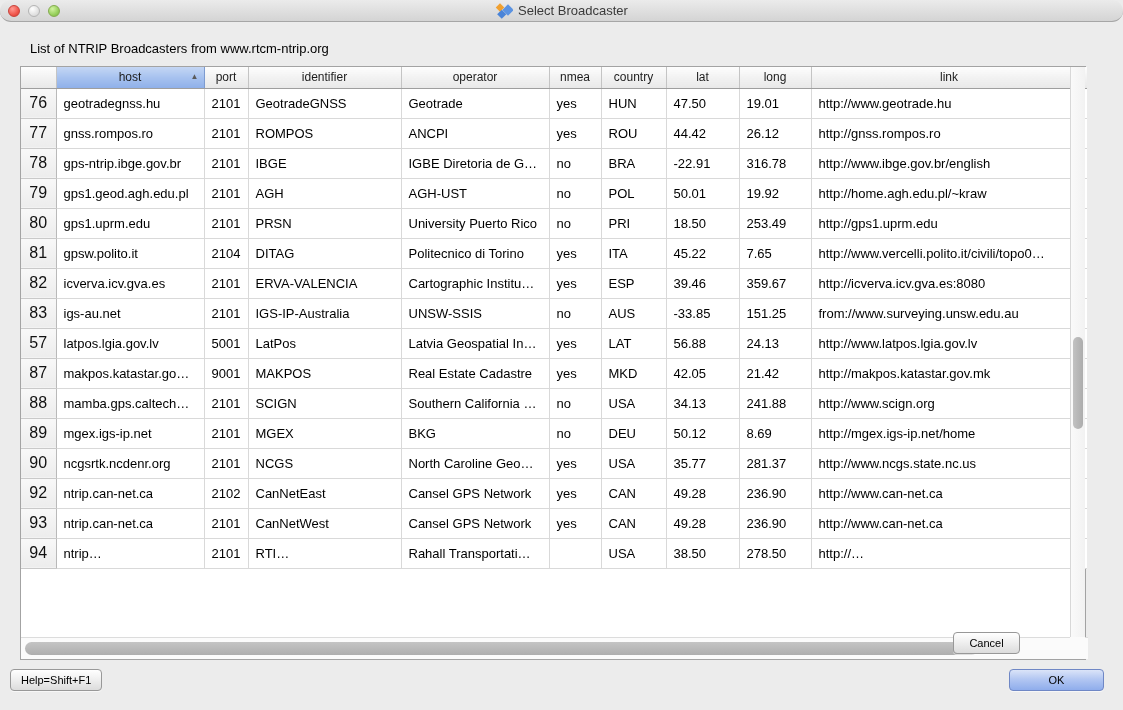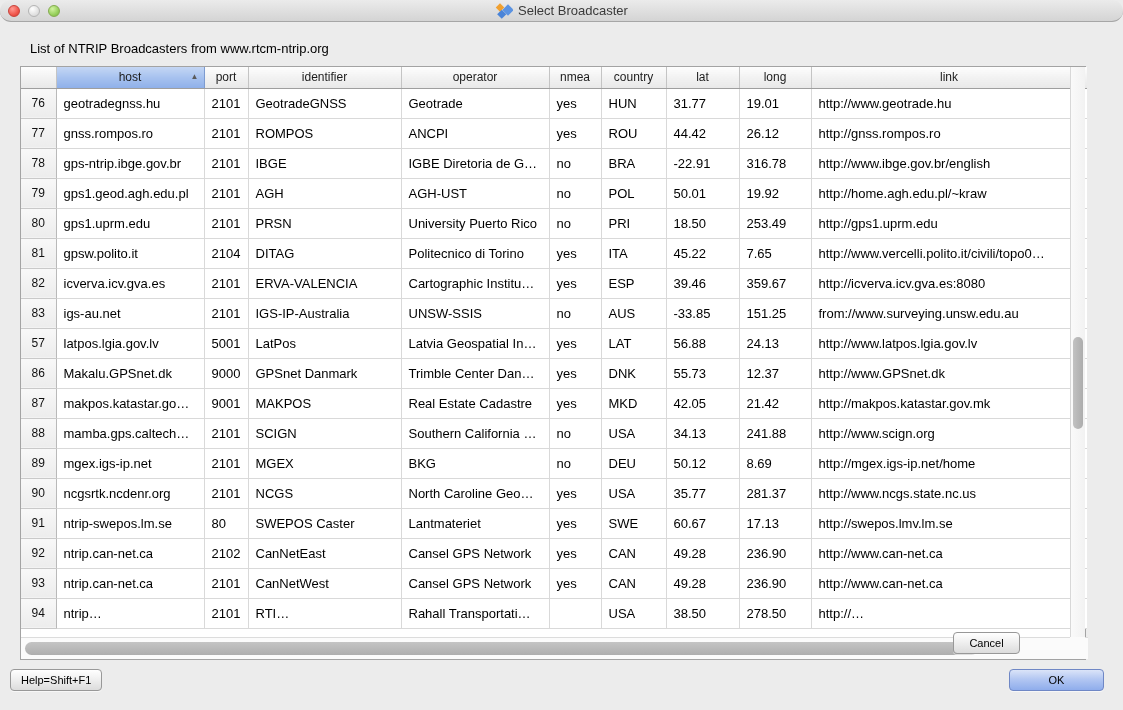--- a/index.html
+++ b/index.html
@@ -57,21 +57,21 @@
   }
   td{
     height:30px; font-size:13px; color:#000;
     border-right:1px solid #d9d9d9; border-bottom:1px solid #d9d9d9;
     padding:0 7px; white-space:nowrap; overflow:hidden; background:#fff;
     vertical-align:middle;
   }
   td.rownum{
     background:linear-gradient(#f8f8f8,#ececec);
     border-right:1px solid #b9b9b9; border-bottom:1px solid #c9c9c9;
-    text-align:center; font-size:12px; color:#111; padding:0 2px;
+    text-align:center; font-size:16px; color:#111; padding:0 2px;
   }
   
   .vscroll{
     position:absolute; right:0; top:0; width:15px; height:571px;
     background:linear-gradient(to right,#fafafa,#f2f2f2);
     border-left:1px solid #d8d8d8;
   }
   .vthumb{
     position:absolute; left:2px; width:10px; top:270px; height:92px;
     background:linear-gradient(to right,#c2c2c2,#adadad);
@@ -158,21 +158,21 @@
         </thead>
       <tbody id="table-body">
           <tr>
             <td class="rownum">76</td>
             <td>geotradegnss.hu</td>
             <td>2101</td>
             <td>GeotradeGNSS</td>
             <td>Geotrade</td>
             <td>yes</td>
             <td>HUN</td>
-            <td>31.77</td>
+            <td>47.50</td>
             <td>19.01</td>
             <td>http://www.geotrade.hu</td>
           </tr>
           <tr>
             <td class="rownum">77</td>
             <td>gnss.rompos.ro</td>
             <td>2101</td>
             <td>ROMPOS</td>
             <td>ANCPI</td>
             <td>yes</td>
@@ -259,32 +259,20 @@
             <td>5001</td>
             <td>LatPos</td>
             <td>Latvia Geospatial In…</td>
             <td>yes</td>
             <td>LAT</td>
             <td>56.88</td>
             <td>24.13</td>
             <td>http://www.latpos.lgia.gov.lv</td>
           </tr>
           <tr>
-            <td class="rownum">86</td>
-            <td>Makalu.GPSnet.dk</td>
-            <td>9000</td>
-            <td>GPSnet Danmark</td>
-            <td>Trimble Center Dan…</td>
-            <td>yes</td>
-            <td>DNK</td>
-            <td>55.73</td>
-            <td>12.37</td>
-            <td>http://www.GPSnet.dk</td>
-          </tr>
-          <tr>
             <td class="rownum">87</td>
             <td>makpos.katastar.go…</td>
             <td>9001</td>
             <td>MAKPOS</td>
             <td>Real Estate Cadastre</td>
             <td>yes</td>
             <td>MKD</td>
             <td>42.05</td>
             <td>21.42</td>
             <td>http://makpos.katastar.gov.mk</td>
@@ -317,32 +305,20 @@
             <td class="rownum">90</td>
             <td>ncgsrtk.ncdenr.org</td>
             <td>2101</td>
             <td>NCGS</td>
             <td>North Caroline Geo…</td>
             <td>yes</td>
             <td>USA</td>
             <td>35.77</td>
             <td>281.37</td>
             <td>http://www.ncgs.state.nc.us</td>
-          </tr>
-          <tr>
-            <td class="rownum">91</td>
-            <td>ntrip-swepos.lm.se</td>
-            <td>80</td>
-            <td>SWEPOS Caster</td>
-            <td>Lantmateriet</td>
-            <td>yes</td>
-            <td>SWE</td>
-            <td>60.67</td>
-            <td>17.13</td>
-            <td>http://swepos.lmv.lm.se</td>
           </tr>
           <tr>
             <td class="rownum">92</td>
             <td>ntrip.can-net.ca</td>
             <td>2102</td>
             <td>CanNetEast</td>
             <td>Cansel GPS Network</td>
             <td>yes</td>
             <td>CAN</td>
             <td>49.28</td>

